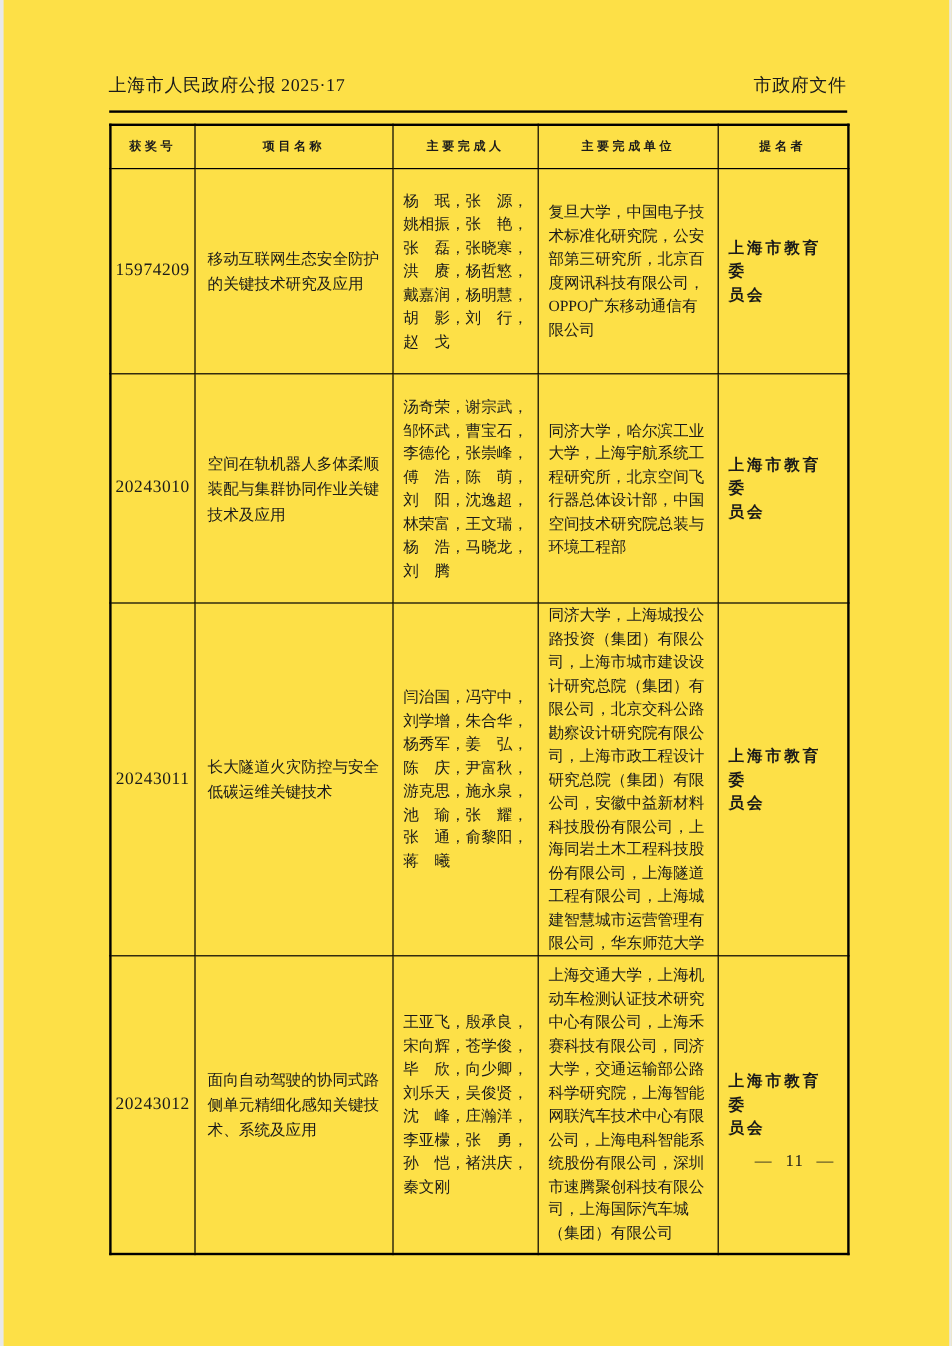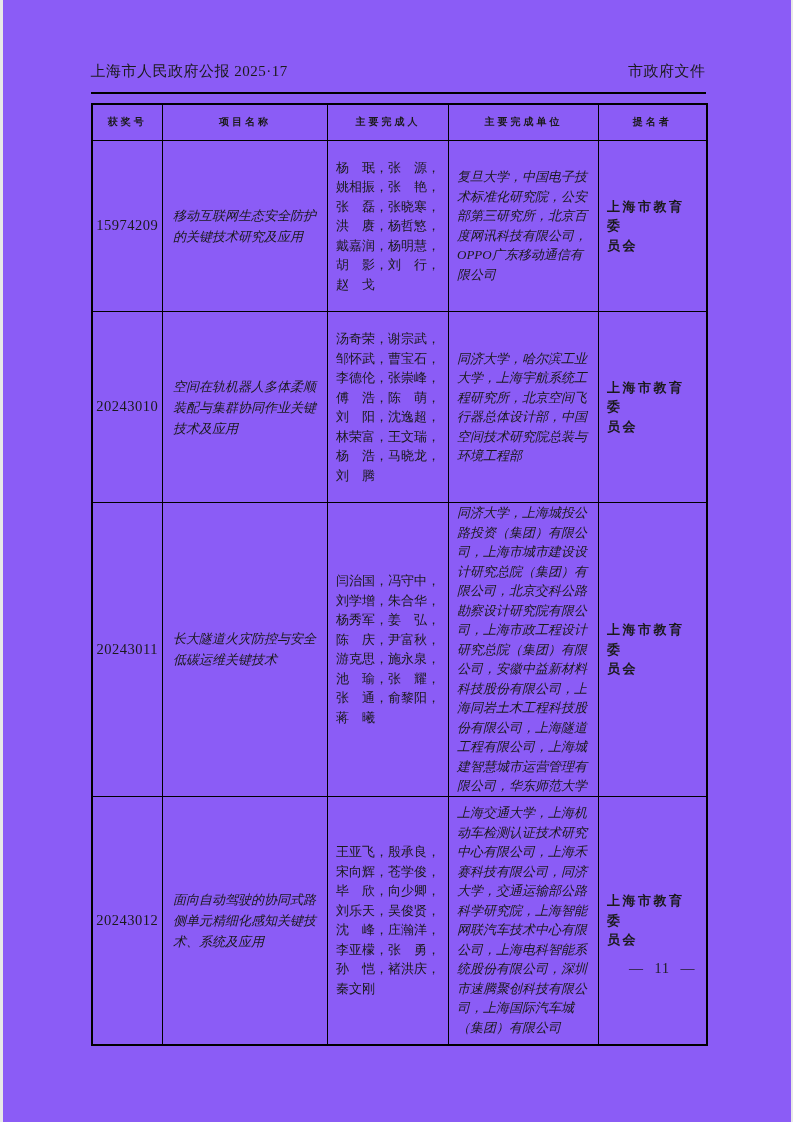--- a/index.html
+++ b/index.html
@@ -2,21 +2,21 @@
 <html><head>
 <meta charset="utf-8">
 <style>
   * { margin: 0; padding: 0; box-sizing: border-box; }
   html, body { background: #e8e8e8; }
   .page {
     position: relative;
     width: 788px;
     height: 1122px;
     margin: 0 auto;
-    background: #8b5cf6;
+    background: #fde047;
     color: #1a1a1a;
     font-family: "Liberation Serif", serif;
     overflow: hidden;
   }
   .running-head {
     position: absolute;
     top: 62px;
     left: 88px;
     width: 615px;
     display: flex;
@@ -66,28 +66,26 @@
   tr.row-4 { height: 249px; }
   td.c-num {
     text-align: center;
     font-size: 14.5px;
     letter-spacing: 0.5px;
     white-space: normal;
   }
   td.c-proj {
     padding: 0 10px;
     line-height: 21px;
-    font-style: italic;
   }
   td.c-people {
     padding: 17px 8px;
   }
   td.c-org {
     padding: 0 8px;
-    font-style: italic;
   }
   td.c-nom {
     padding: 4px 8px;
     letter-spacing: 2.5px;
     font-weight: bold;
   }
   .page-number {
     position: absolute;
     top: 961px;
     left: 88px;

